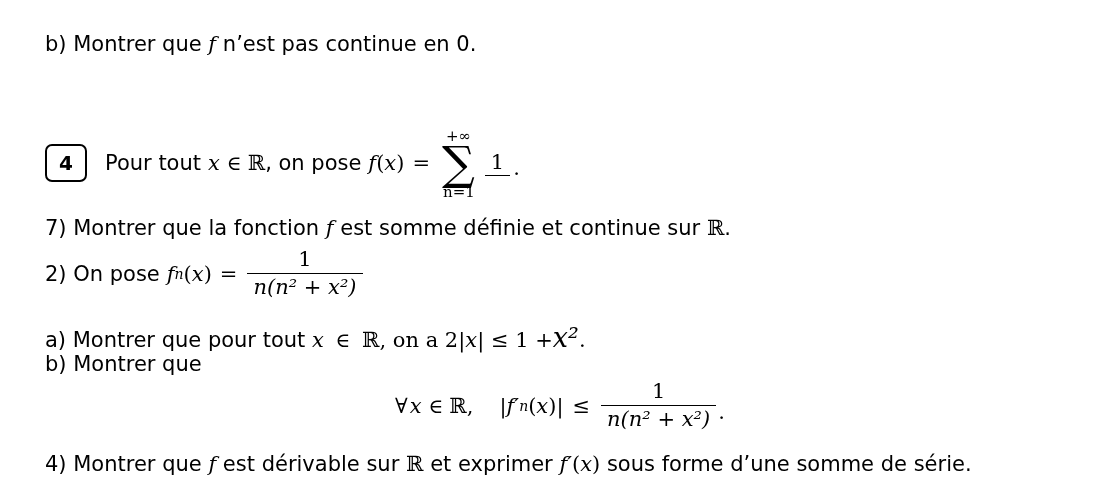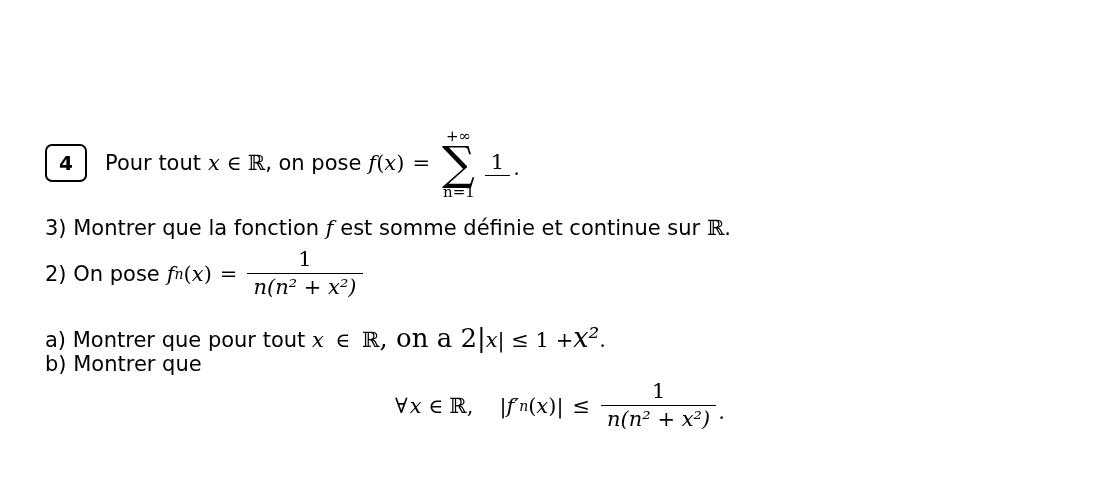--- a/index.html
+++ b/index.html
@@ -108,20 +108,25 @@
     font-size: 0.68em;
     font-style: normal;
   }
   .prime { font-style: italic; }
 </style>
 </head>
 <body>
 
 <div class="page">
 
+  <div class="line txt" style="left:45px; top:32px;">
+    <span>b) Montrer que</span>
+    <span class="mathvar" style="font-size:21px;">f</span>
+    <span>n’est pas continue en 0.</span>
+  </div>
 
   <div class="line" style="left:45px; top:128px; display:flex; align-items:center;">
     <span class="numbox">4</span>
     <span class="txt" style="margin-left:18px;">Pour tout</span>
     <span class="mathvar" style="font-size:21px; margin-left:7px;">x</span>
     <span class="mathup" style="font-size:20px; margin-left:7px;">∈</span>
     <span class="bb" style="font-size:21px; margin-left:6px;">ℝ</span>
     <span class="txt">, on pose</span>
     <span class="mathvar" style="font-size:21px; margin-left:7px;">f</span>
     <span class="mathup" style="font-size:21px;">(</span>
@@ -133,21 +138,21 @@
       <span class="sig">∑</span>
       <span class="lim bot">n=1</span>
     </span>
     <span class="frac inline-math" style="margin-left:6px;">
       <span class="num mathup">1</span>
     </span>
     <span class="mathup" style="font-size:21px; align-self:center; margin-left:1px; margin-top:10px;">.</span>
   </div>
 
   <div class="line txt" style="left:45px; top:216px;">
-    <span>3) Montrer que la fonction</span>
+    <span>7) Montrer que la fonction</span>
     <span class="mathvar" style="font-size:21px;">f</span>
     <span>est somme définie et continue sur</span>
     <span class="bb" style="font-size:21px;">ℝ</span><span class="txt">.</span>
   </div>
 
   <div class="line" style="left:45px; top:248px; display:flex; align-items:center;">
     <span class="txt">2) On pose</span>
     <span class="mathvar" style="font-size:21px; margin-left:7px;">f</span>
       <sub class="idx" style="font-size:14px;">n</sub>
       <span class="mathup" style="font-size:21px;">(</span>
@@ -157,21 +162,21 @@
     <span class="frac inline-math">
       <span class="num mathup">1</span>
       <span class="den mathvar">n(n² + x²)</span>
     </span>
   </div>
 
   <div class="line txt" style="left:45px; top:322px;">
     <span>a) Montrer que pour tout</span>
     <span class="mathvar" style="font-size:21px;">x</span>
     <span class="mathup" style="font-size:20px; margin-left:5px;">∈</span>
-    <span class="bb" style="font-size:21px; margin-left:5px;">ℝ</span><span class="mathup" style="font-size:26px;">, on a 2|</span><span class="mathvar" style="font-size:21px;">x</span><span class="mathup" style="font-size:21px;">| ≤ 1 +</span><span class="mathvar" style="font-size:27px;">x²</span><span class="mathup" style="font-size:21px;">.</span>
+    <span class="bb" style="font-size:21px; margin-left:5px;">ℝ</span><span class="mathup" style="font-size:21px;">, on a 2|</span><span class="mathvar" style="font-size:21px;">x</span><span class="mathup" style="font-size:21px;">| ≤ 1 +</span><span class="mathvar" style="font-size:27px;">x²</span><span class="mathup" style="font-size:21px;">.</span>
   </div>
 
   <div class="line txt" style="left:45px; top:352px;">b) Montrer que</div>
 
   <div class="line" style="left:395px; top:380px; display:flex; align-items:center;">
     <span class="mathup" style="font-size:21px;">∀</span>
     <span class="mathvar" style="font-size:21px; margin-left:2px;">x</span>
     <span class="mathup" style="font-size:20px; margin-left:7px;">∈</span>
     <span class="bb" style="font-size:21px; margin-left:6px;">ℝ</span>
       <span class="mathup" style="font-size:21px;">,</span>
@@ -184,14 +189,23 @@
       <span class="mathup" style="font-size:21px;">)</span>
       <span class="mathup" style="font-size:21px;">|</span>
     <span class="mathup" style="font-size:21px; margin:0 9px;">≤</span>
     <span class="frac inline-math">
       <span class="num mathup">1</span>
       <span class="den mathvar">n(n² + x²)</span>
     </span>
     <span class="mathup" style="font-size:21px; margin-top:12px;">.</span>
   </div>
 
+  <div class="line txt" style="left:45px; top:452px;">
+    <span>4) Montrer que</span>
+    <span class="mathvar" style="font-size:21px;">f</span>
+    <span>est dérivable sur</span>
+    <span class="bb" style="font-size:21px;">ℝ</span>
+    <span>et exprimer</span>
+    <span class="mathvar" style="font-size:21px;">f′</span><span class="mathup" style="font-size:21px;">(</span><span class="mathvar" style="font-size:21px;">x</span><span class="mathup" style="font-size:21px;">)</span>
+    <span>sous forme d’une somme de série.</span>
+  </div>
 
 </div>
 
 </body></html>

